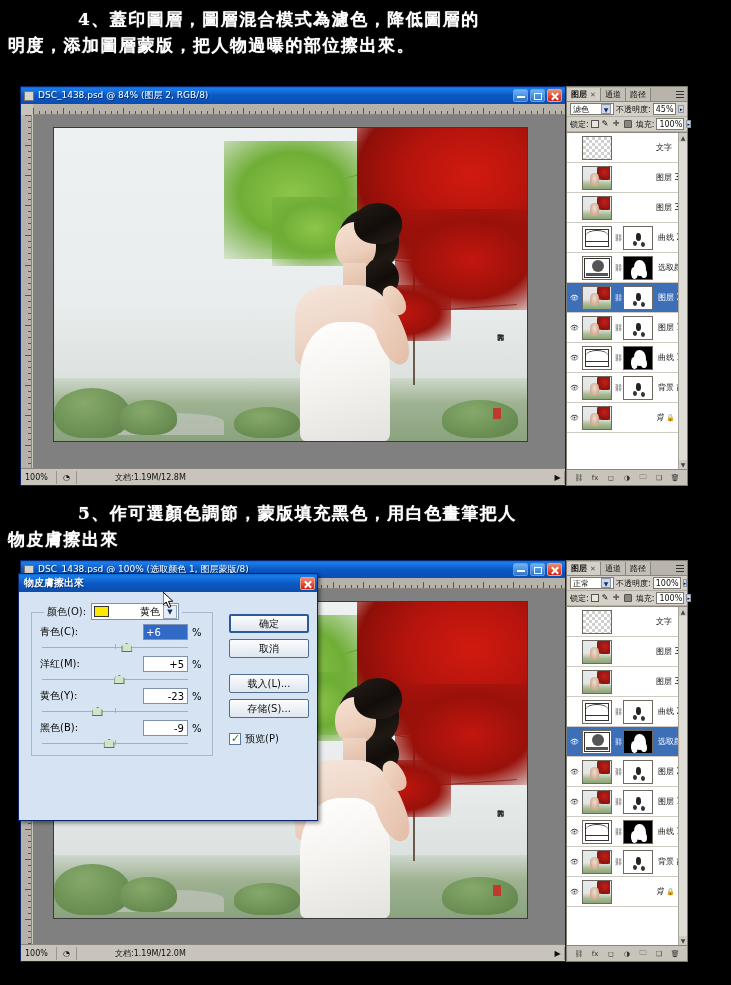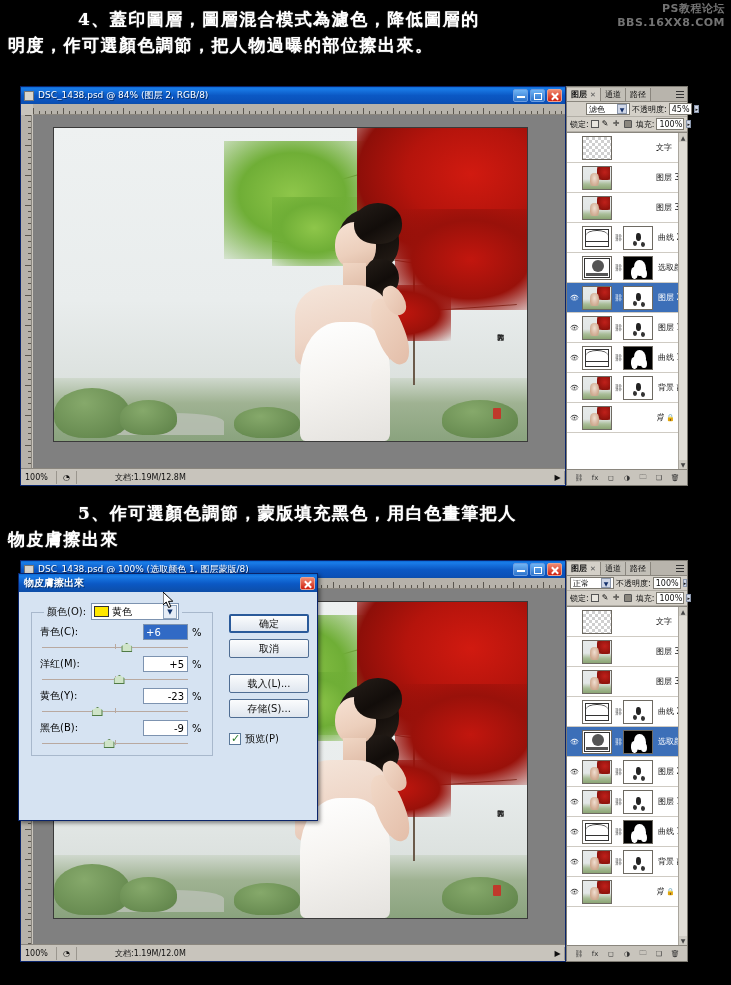--- a/index.html
+++ b/index.html
@@ -193,21 +193,21 @@
                text-shadow:1px 1px 0 rgba(0,0,0,.45); }
   .dlg-body { padding:6px 8px 6px 8px; position:relative; }
   .fieldset { border:1px solid #a8b8cc; padding:6px 8px 8px 8px;
               margin:14px 96px 6px 4px; position:relative; }
   .row-color { position:absolute; left:12px; top:-10px; display:flex;
                align-items:center; gap:5px; background:#d6e3f2; padding:0 3px; }
   .lbl { font-size:10px; color:#101010; }
   .sel-combo { width:88px; height:17px; background:#fff; border:1px solid #7d93b0;
                display:flex; align-items:center; padding:0 1px 0 2px; gap:3px; }
   .sw { width:15px; height:11px; border:1px solid #333; }
-  .sel-combo .cv { font-size:10px; flex:1 1 auto; }
+  .sel-combo .cv { font-size:10px; flex:1 1 auto;text-align:right; }
   .sel-combo .arw { width:14px; height:14px; background:#e6edf6;
                     border:1px solid #8fa4bd; display:flex; align-items:center;
                     justify-content:center; font-size:7px; color:#12356e; }
   .slider-block { margin-top:5px; }
   .sl-top { display:flex; align-items:center; }
   .sl-name { font-size:10px; width:54px; }
   .sl-spacer { flex:1 1 auto; }
   .sl-input { width:45px; height:16px; background:#fff; border:1px solid #7d93b0;
               font-size:10px; display:flex; align-items:center; justify-content:flex-end;
               padding-right:3px; }
@@ -238,28 +238,24 @@
   .radio.on:after { content:""; position:absolute; left:2.5px; top:2.5px;
                     width:4px; height:4px; border-radius:50%; background:#1c3f77; }
   .rgrp { display:flex; align-items:center; gap:3px; font-size:10px; }
   .cursor { position:absolute; width:12px; height:17px; pointer-events:none; }
 </style>
 </head>
 <body>
 
 <div class="page">
 
-  <div class="wm-top">
-    <div>PS教程论坛</div>
-    <div>BBS.16XX8.COM</div>
-  </div>
 
   <div class="instr" id="instr-4">
     <div class="ln1">4、蓋印圖層，圖層混合模式為濾色，降低圖層的</div>
-    <div class="ln2">明度，作可選顏色調節，把人物過曝的部位擦出來。</div>
+    <div class="ln2">明度，添加圖層蒙版，把人物過曝的部位擦出來。</div>
   </div>
 
   <div class="ps-win" id="win-top" style="left:20px; top:86px; width:546px; height:400px;">
     <div class="titlebar">
       <div class="tb-icon"></div>
       <div class="tb-text">DSC_1438.psd @ 84% (图层 2, RGB/8)</div>
       <div class="tb-btns">
         <div class="tb-btn min">
             <i></i>
           </div>
@@ -477,21 +473,21 @@
       <div class="lp-tab">通道</div>
       <div class="lp-tab">路径</div>
       <div class="lp-menu">
           <span></span>
           <span></span>
           <span></span>
         </div>
     </div>
 
     <div class="lp-row">
-      <div class="lp-combo" style="width:42px;margin-left:16px;">
+      <div class="lp-combo" style="width:42px;">
         <span class="cv">滤色</span>
         <span class="arw">▼</span>
       </div>
       <span class="lp-label">不透明度:</span>
       <div class="lp-num">45%</div>
       <span class="arw lk" style="background:#cfd6e6;border-color:#8a96ab;font-size:5px;display:flex;align-items:center;justify-content:center;">▸</span>
     </div>
 
     <div class="lp-row">
       <span class="lp-label">锁定:</span>

